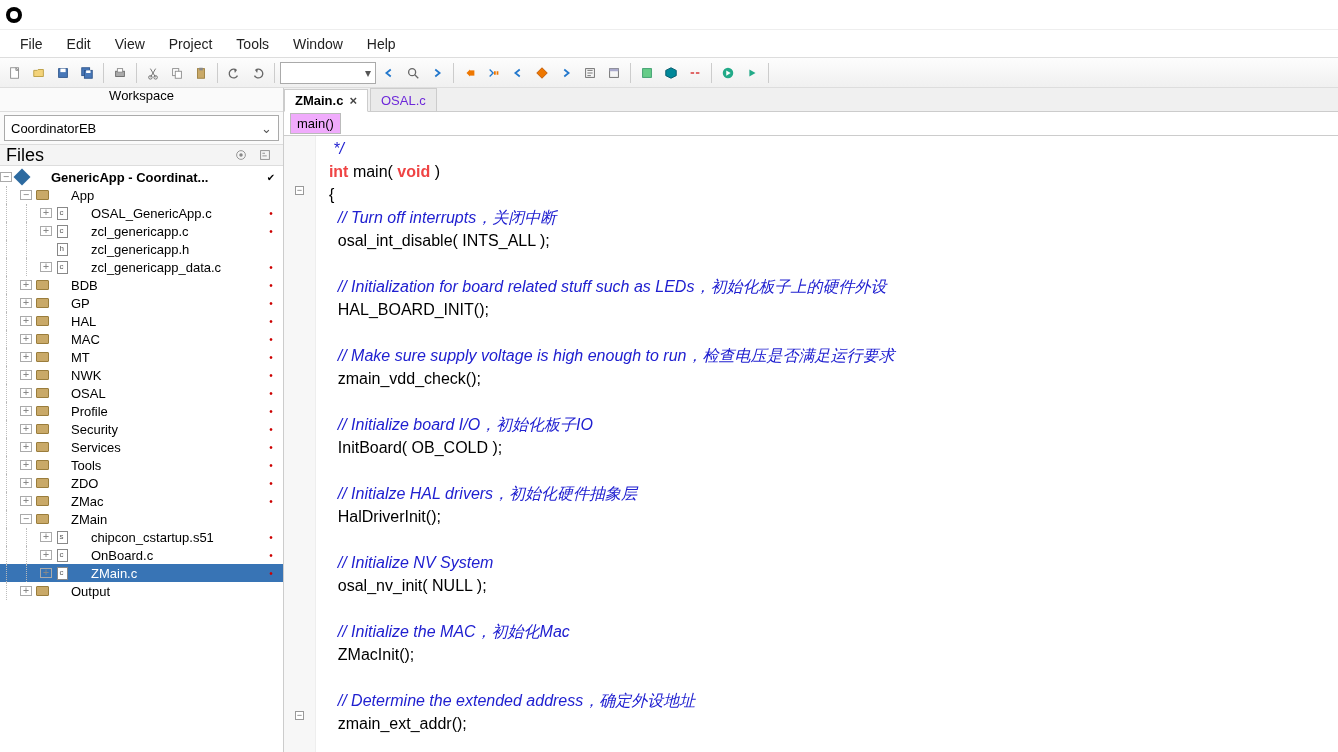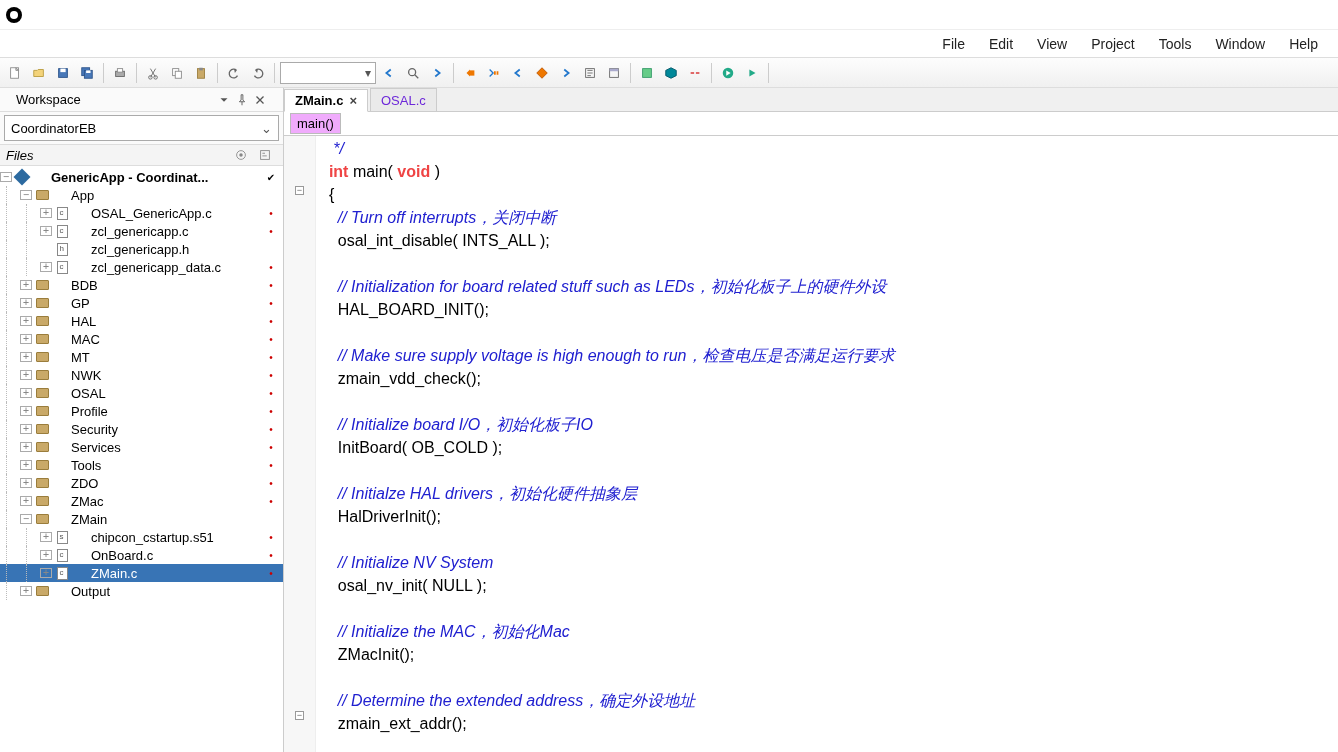--- a/index.html
+++ b/index.html
@@ -3,40 +3,40 @@
 <meta charset="utf-8">
 <style>
 * { margin: 0; padding: 0; box-sizing: border-box; font-family: "Segoe UI", Tahoma, sans-serif; }
 body { background: #fff; font-size: 13px; color: #000; overflow: hidden; width: 1338px; height: 752px; }
 
 .titlebar { height: 30px; display: flex; align-items: center; padding: 0 6px; background: #fff; border-bottom: 1px solid #eee;}
 .titlebar .app-icon { width: 16px; height: 16px; background: #000; border-radius: 50%; margin-right: 6px; display:flex; align-items:center; justify-content:center;}
 .titlebar .app-icon::after{content:""; width:8px; height:8px; background:#fff; border-radius:50%;}
 .titlebar .title { font-size: 13px; }
 
-.menubar { height: 28px; display: flex; align-items: center; padding: 0 10px; gap: 4px; border-bottom: 1px solid #ddd; justify-content: flex-end; }
+.menubar { height: 28px; display: flex; align-items: center; padding: 0 10px; gap: 4px; border-bottom: 1px solid #ddd; }
 .menubar .menu-item { padding: 4px 10px; font-size: 14px; cursor: default; color:#222;}
 
 .toolbar { height: 30px; display: flex; align-items: center; padding: 0 4px; gap: 2px; border-bottom: 1px solid #ddd; background: linear-gradient(#fdfdfd,#f0f0f0);}
 .toolbar .tb-btn { width: 22px; height: 22px; display:flex; align-items:center; justify-content:center; border:1px solid transparent; cursor:default;}
 .toolbar .tb-sep { width:1px; height:20px; background:#ccc; margin:0 3px;}
 .toolbar .tb-dropdown { width:96px; height:22px; border:1px solid #aaa; background:#fff; display:flex; align-items:center; font-size:12px;}
 .toolbar .tb-dropdown .dd-arrow{ margin-left:auto; padding:0 4px; color:#555;}
 .toolbar svg { width:14px; height:14px; }
 
 .main { display:flex; height: calc(752px - 30px - 28px - 30px); }
 
 .workspace { width: 284px; border-right:1px solid #ccc; display:flex; flex-direction:column; background:#fafafa;}
-.ws-header { height:24px; display:flex; align-items:center; padding:0 16px; border-bottom:1px solid #ddd; gap:4px;}
+.ws-header { height:24px; display:flex; align-items:center; padding:0 24px; border-bottom:1px solid #ddd; gap:4px;flex-direction:column;}
 .ws-header .ws-title { font-size:13px; flex:1;}
 .ws-header .ws-icon { width:14px; height:14px; color:#555;}
 .ws-selector { height:26px; border:1px solid #aaa; margin:3px 4px; display:flex; align-items:center; padding:4px 6px; background:#fff;}
 .ws-selector .sel-arrow{ margin-left:auto; color:#555;}
 .ws-cols { height:22px; display:flex; align-items:center; padding:0 6px; border-top:1px solid #ddd; border-bottom:1px solid #ddd; background:#f4f4f4;}
-.ws-cols .col-label{ font-size:13px; flex:1;font-style:italic;}
+.ws-cols .col-label{ font-size:18px; flex:1;}
 .ws-cols .col-icon{ width:24px; display:flex; justify-content:center;}
 .ws-cols .col-icon svg{width:14px;height:14px;}
 
 .tree { flex:1; overflow:auto; padding:2px 0; background:#fff;}
 .tree-row { display:flex; align-items:center; height:18px; font-size:13px; white-space:nowrap; cursor:default;}
 .tree-row.selected{ background:#3874b5; color:#fff;}
 .tree-exp { width:12px; text-align:center; color:#888; font-size:10px; font-family:monospace; border:1px solid #aaa; height:10px; line-height:8px; margin-right:2px;}
 .tree-exp.empty{ border:none;}
 .tree-icon { width:16px; height:14px; display:flex; align-items:center; justify-content:center; margin-right:3px;}
 .tree-label { flex:1; overflow:hidden; text-overflow:ellipsis;margin-left:18px;}

